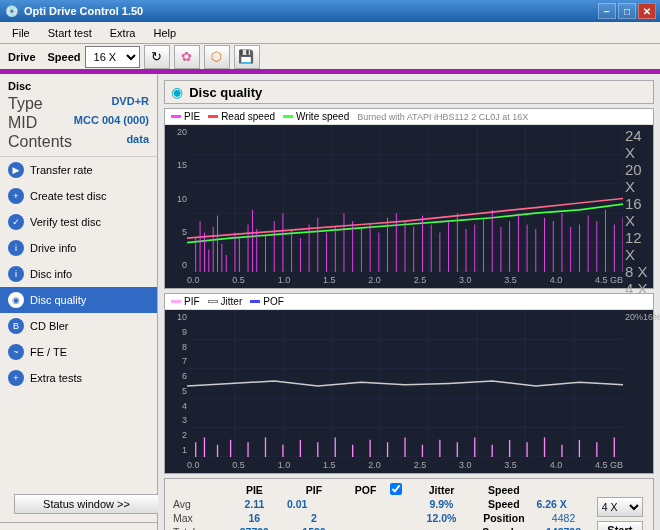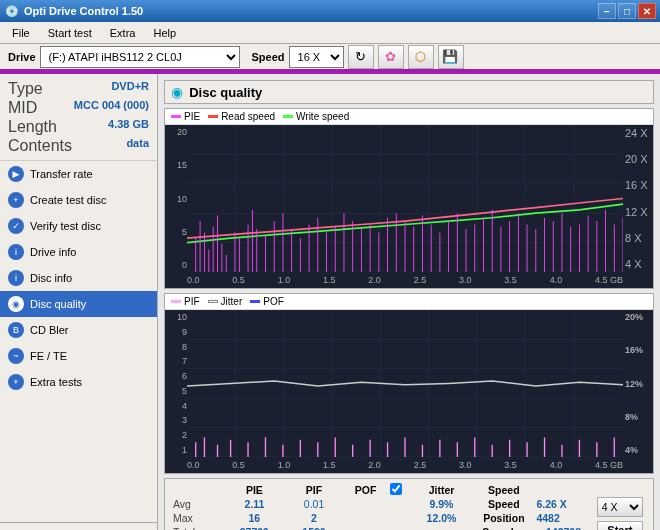--- a/index.html
+++ b/index.html
@@ -175,54 +175,48 @@
 
 <div class="menubar">
   <div class="menu-item">File</div>
   <div class="menu-item">Start test</div>
   <div class="menu-item">Extra</div>
   <div class="menu-item">Help</div>
 </div>
 
 <div class="drivebar">
   <span class="drive-label">Drive</span>
-  <select class="drive-select">
-    <option>(F:)  ATAPI iHBS112  2 CL0J</option>
-  </select>
   <span class="speed-label">Speed</span>
   <select class="speed-select">
     <option>16 X</option>
     <option>Max</option>
     <option>8 X</option>
     <option>4 X</option>
   </select>
   <button class="icon-btn">↻</button>
   <button class="icon-btn" style="color:#e060a0;">✿</button>
   <button class="icon-btn" style="color:#e08020;">⬡</button>
   <button class="icon-btn" style="color:#1a5fa8;">💾</button>
 </div>
 
 <div class="main-layout">
 
   <div class="sidebar">
 
     <div class="disc-section">
+      <div class="disc-title">Disc</div>
       <div class="disc-row">
         <span class="disc-key">Type</span>
         <span class="disc-val">DVD+R</span>
       </div>
       <div class="disc-row">
         <span class="disc-key">MID</span>
         <span class="disc-val">MCC 004 (000)</span>
       </div>
       <div class="disc-row">
-        <span class="disc-key">Length</span>
-        <span class="disc-val">4.38 GB</span>
-      </div>
-      <div class="disc-row">
         <span class="disc-key">Contents</span>
         <span class="disc-val">data</span>
       </div>
     </div>
 
     <div class="nav-items">
       <div class="nav-item">
         <span class="nav-icon blue">▶</span>
         <span>Transfer rate</span>
       </div>
@@ -253,20 +247,23 @@
       <div class="nav-item">
         <span class="nav-icon blue">~</span>
         <span>FE / TE</span>
       </div>
       <div class="nav-item">
         <span class="nav-icon blue">+</span>
         <span>Extra tests</span>
       </div>
     </div>
 
+    <div style="padding: 4px 6px;">
+      <button class="status-window-btn" style="width:100%; border:1px solid #aaa; background: linear-gradient(to bottom,#fff,#ddd); cursor:pointer; font-size:11px; padding: 3px;">Status window &gt;&gt;</button>
+    </div>
 
     <div class="status-bar">
 
       <div class="progress-bar-outer">
         
       </div>
 
     </div>
   </div>
 
@@ -285,33 +282,34 @@
           <span>PIE</span>
         </div>
         <div style="display:flex;align-items:center;gap:3px;">
           <div style="width:10px;height:3px;background:#ff4444;"></div>
           <span>Read speed</span>
         </div>
         <div style="display:flex;align-items:center;gap:3px;">
           <div style="width:10px;height:3px;background:#44ff44;"></div>
           <span>Write speed</span>
         </div>
+        <span style="color:#888; font-size:9px;">Burned with ATAPI iHBS112  2 CL0J at 16X</span>
       </div>
 
       <div style="flex:1; position:relative; background:#1a2030;">
 
         <div style="position:absolute;left:0;top:0;bottom:16px;width:22px;display:flex;flex-direction:column;justify-content:space-between;padding:2px 0;font-size:9px;color:#aaa;text-align:right;z-index:2;">
           <span>20</span>
           <span>15</span>
           <span>10</span>
           <span>5</span>
           <span>0</span>
         </div>
 
-        <div style="position:absolute;right:0;top:0;bottom:16px;width:30px;display:flex;flex-direction:column;justify-content:space-between;padding:2px 2px;font-size:11px;color:#aaa;text-align:left;z-index:2;">
+        <div style="position:absolute;right:0;top:0;bottom:16px;width:30px;display:flex;flex-direction:column;justify-content:space-between;padding:2px 2px;font-size:15px;color:#aaa;text-align:left;z-index:2;">
           <span>24 X</span>
           <span>20 X</span>
           <span>16 X</span>
           <span>12 X</span>
           <span>8 X</span>
           <span>4 X</span>
         </div>
 
         <div style="position:absolute;bottom:0;left:22px;right:30px;height:16px;display:flex;justify-content:space-between;font-size:9px;color:#aaa;align-items:center;">
           <span>0.0</span>
@@ -435,21 +433,21 @@
           <span>8</span>
           <span>7</span>
           <span>6</span>
           <span>5</span>
           <span>4</span>
           <span>3</span>
           <span>2</span>
           <span>1</span>
         </div>
 
-        <div style="position:absolute;right:0;top:0;bottom:16px;width:30px;display:flex;flex-direction:column;justify-content:space-between;padding:2px 2px;font-size:9px;color:#aaa;text-align:left;z-index:2;font-weight:bold;">
+        <div style="position:absolute;right:0;top:0;bottom:16px;width:30px;display:flex;justify-content:space-between;padding:2px 2px;font-size:9px;color:#aaa;text-align:right;z-index:2;">
           <span>20%</span>
           <span>16%</span>
           <span>12%</span>
           <span>8%</span>
           <span>4%</span>
         </div>
 
         <div style="position:absolute;bottom:0;left:22px;right:30px;height:16px;display:flex;justify-content:space-between;font-size:9px;color:#aaa;align-items:center;">
           <span>0.0</span>
           <span>0.5</span>
@@ -526,42 +524,42 @@
             <input type="checkbox" checked="" style="width: 12px; height: 12px;">
           </td>
           <td style="text-align:center; font-weight:bold; width:55px;">Jitter</td>
           <td style="text-align:center; font-weight:bold; width:60px;">Speed</td>
           <td style="width:50px;"></td>
           <td style="width:50px;"></td>
         </tr>
         <tr>
           <td style="color:#444;">Avg</td>
           <td style="text-align:center; color:#1a5fa8; font-weight:bold;">2.11</td>
-          <td style="text-align:center; color:#1a5fa8; font-weight:normal;">0.01</td>
+          <td style="text-align:left; color:#1a5fa8; font-weight:bold;">0.01</td>
           <td style="text-align:center;"></td>
           <td></td>
           <td style="text-align:center; color:#1a5fa8; font-weight:bold;">9.9%</td>
           <td style="text-align:center; font-weight:bold;">Speed</td>
           <td style="text-align:left; color:#1a5fa8; font-weight:bold;">6.26 X</td>
           <td rowspan="3" style="vertical-align:middle; text-align:center; padding-left:4px;">
             <select style="height:20px;font-size:10.5px;border:1px solid #aaa;background:linear-gradient(to bottom,#fff,#ddd);margin-bottom:2px;width:46px;">
               <option>4 X</option><option>8 X</option><option>16 X</option>
             </select><br>
             <button style="padding:2px 8px;font-size:11px;font-weight:bold;border:1px solid #aaa;background:linear-gradient(to bottom,#fff,#ddd);cursor:pointer;width:46px;margin-top:2px;">Start</button>
           </td>
         </tr>
         <tr>
           <td style="color:#444;">Max</td>
           <td style="text-align:center; color:#1a5fa8; font-weight:bold;">16</td>
           <td style="text-align:center; color:#1a5fa8; font-weight:bold;">2</td>
           <td style="text-align:center;"></td>
           <td></td>
           <td style="text-align:center; color:#1a5fa8; font-weight:bold;">12.0%</td>
           <td style="text-align:center; font-weight:bold;">Position</td>
-          <td style="color:#1a5fa8; font-weight:bold;">4482</td>
+          <td style="text-align:center; color:#1a5fa8; font-weight:normal;">4482</td>
         </tr>
         <tr>
           <td style="color:#444;">Total</td>
           <td style="text-align:center; color:#1a5fa8; font-weight:bold;">37799</td>
           <td style="text-align:center; color:#1a5fa8; font-weight:bold;">1536</td>
           <td style="text-align:center;"></td>
           <td></td>
           <td></td>
           <td style="text-align:center; font-weight:bold;">Samples</td>
           <td style="text-align:center; color:#1a5fa8; font-weight:bold;">142798</td>

